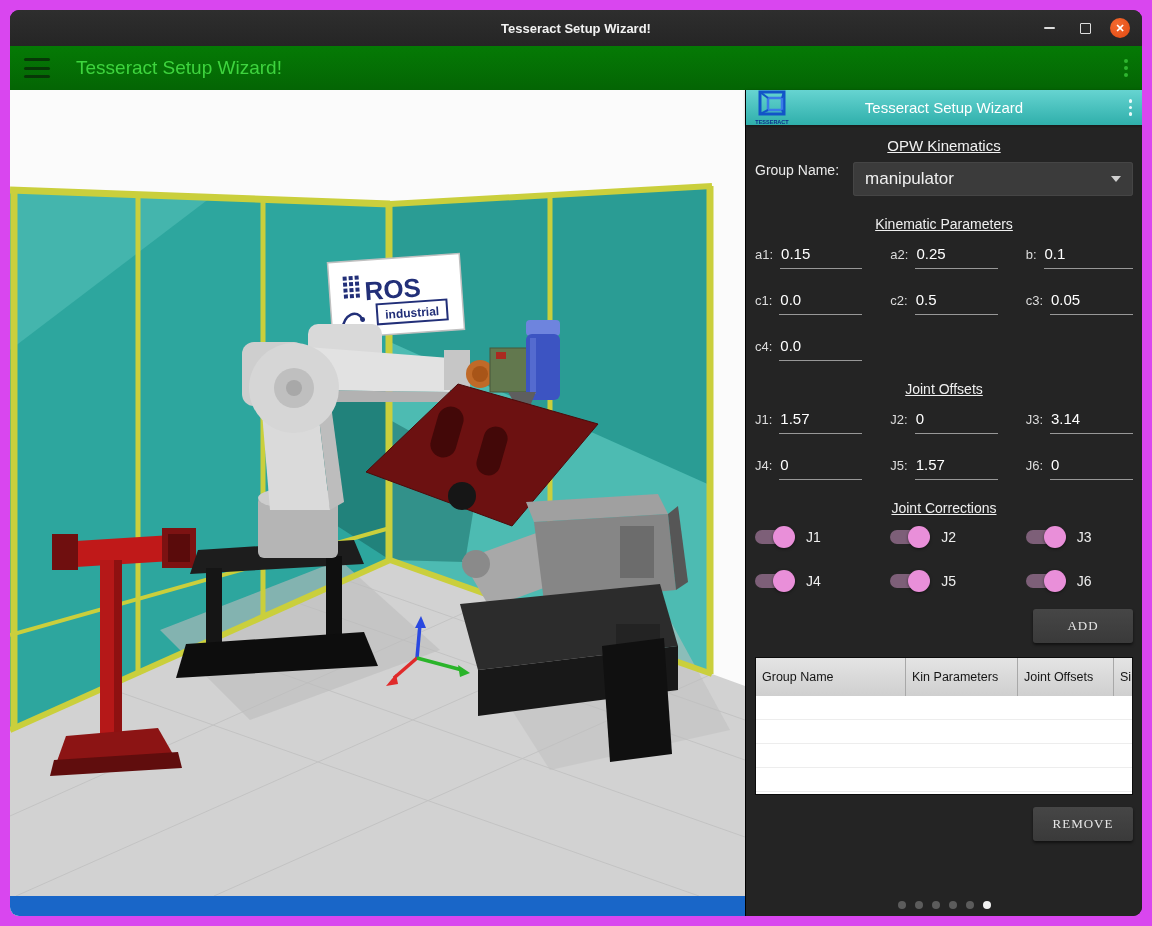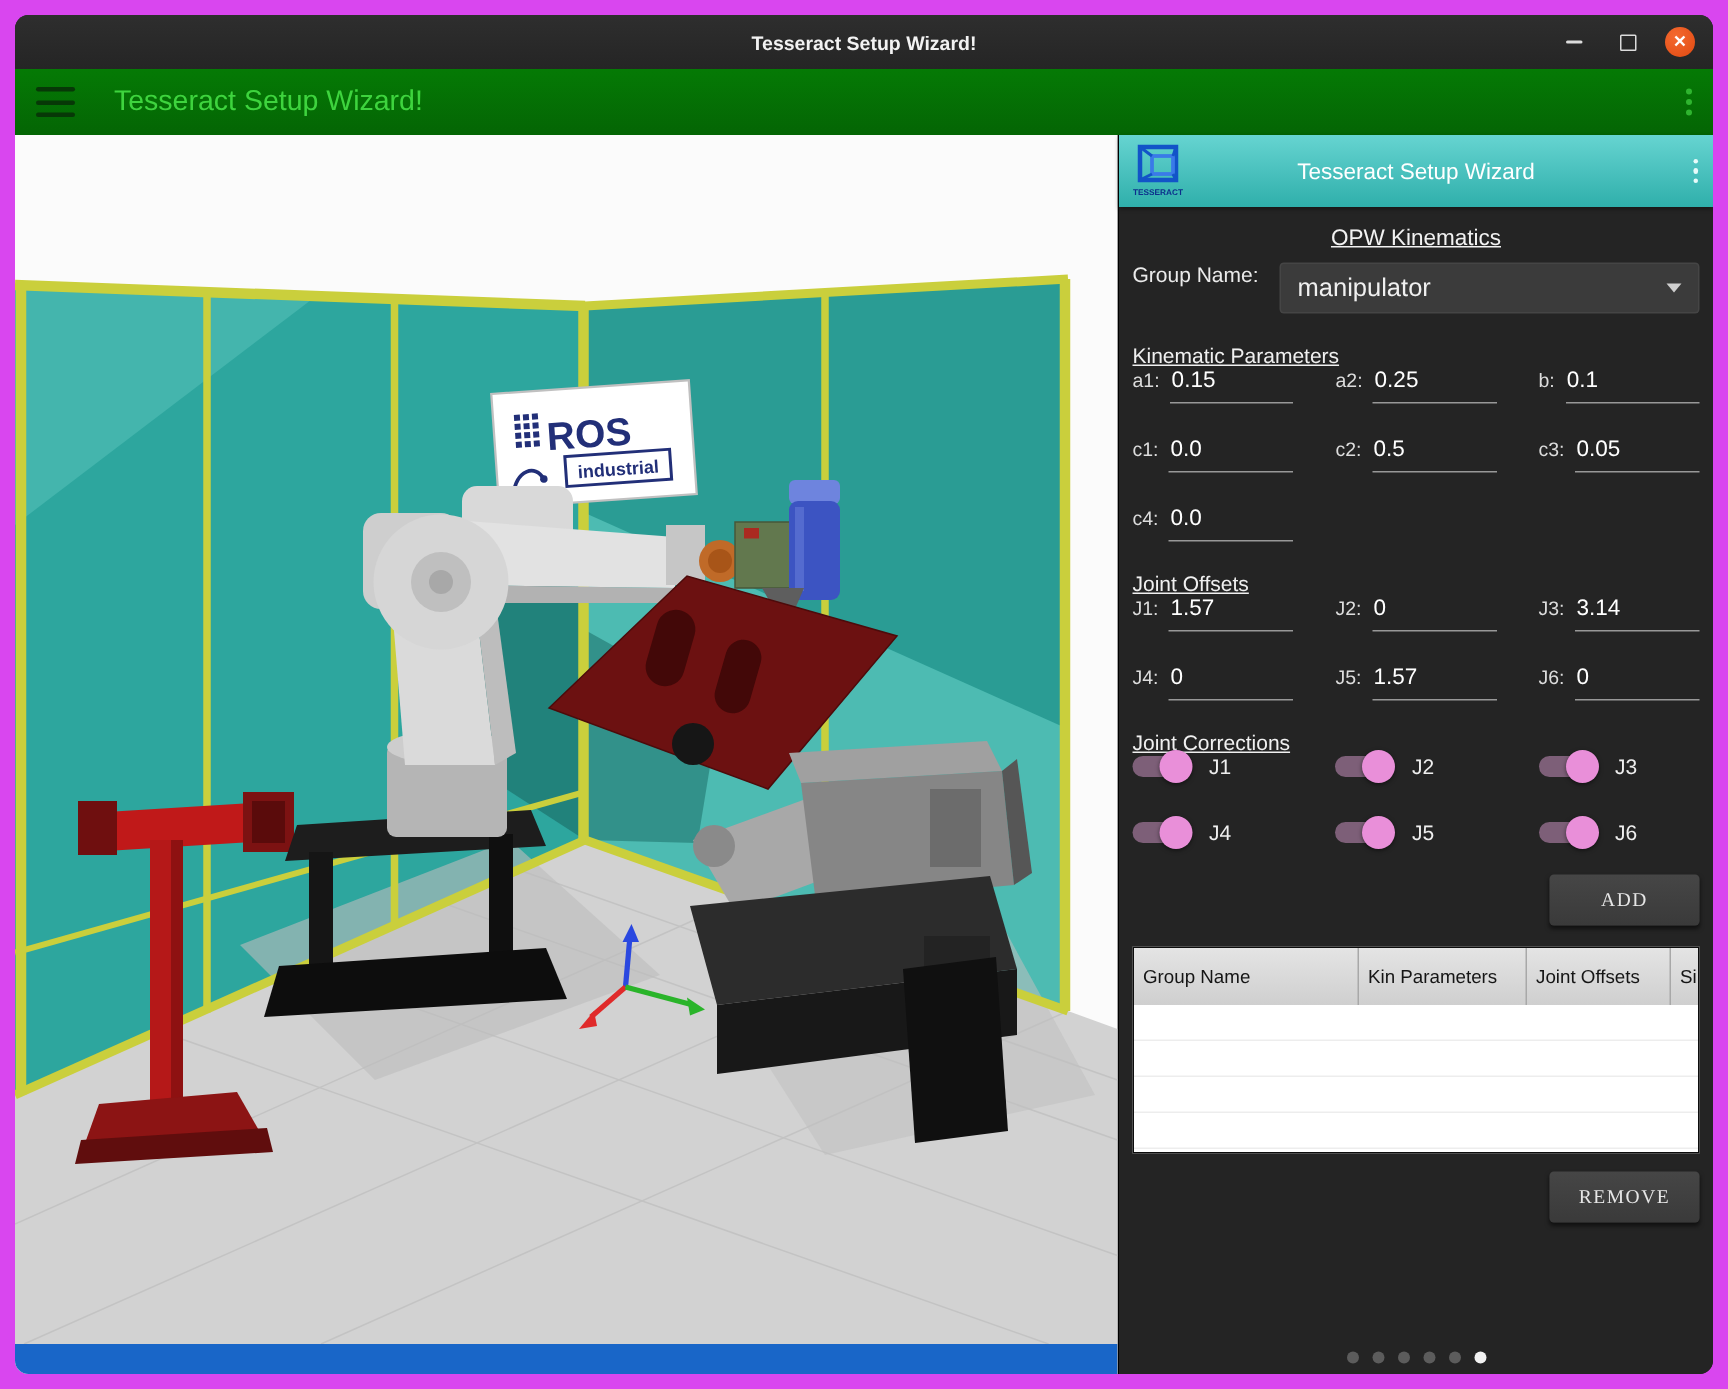--- a/index.html
+++ b/index.html
@@ -24,35 +24,35 @@
   .toolbar-kebab{margin-left:auto;color:#2fb52f;font-size:18px;letter-spacing:0;line-height:.45;display:flex;flex-direction:column;align-items:center;gap:3px;cursor:pointer;}
   .toolbar-kebab i{width:4px;height:4px;border-radius:50%;background:#2fb52f;}
 
   
   .main{flex:1;display:flex;min-height:0;}
   .viewport{width:735px;flex:0 0 735px;background:#fbfbfb;position:relative;}
   .viewport svg{display:block;width:100%;height:100%;}
 
   
   .panel{flex:1;background:#242424;display:flex;flex-direction:column;min-width:0;border-left:1px solid #000;}
-  .panel-header{height:48px;flex:0 0 auto;background:linear-gradient(180deg,#66d4d1,#2fafab);display:flex;align-items:center;position:relative;box-shadow:0 1px 3px rgba(0,0,0,.4);}
+  .panel-header{height:35px;flex:0 0 auto;background:linear-gradient(180deg,#66d4d1,#2fafab);display:flex;align-items:center;position:relative;box-shadow:0 1px 3px rgba(0,0,0,.4);}
   .logo{margin-left:8px;z-index:2;}
   .panel-header-title{position:absolute;left:0;right:0;text-align:center;color:#ffffff;font-size:15px;}
   .panel-kebab{margin-left:auto;margin-right:10px;display:flex;flex-direction:column;gap:3px;z-index:2;cursor:pointer;}
   .panel-kebab i{width:3.5px;height:3.5px;border-radius:50%;background:#e8fbfa;}
 
   .panel-body{flex:1;display:flex;flex-direction:column;padding:0 9px;overflow:hidden;color:#e8e8e8;}
   .opw-heading{margin-top:12px;text-align:center;font-size:15px;color:#f2f2f2;text-decoration:underline;}
   .group-row{margin-top:8px;display:flex;align-items:flex-start;}
   .group-label{font-size:14px;color:#eaeaea;white-space:nowrap;}
   .combo{flex:1;margin-left:14px;height:34px;background:#3b3b3b;border-radius:3px;display:flex;align-items:center;padding:0 12px;cursor:pointer;box-shadow:inset 0 0 0 1px #454545;}
   .combo-value{font-size:17px;color:#f0f0f0;}
   .combo-caret{margin-left:auto;width:0;height:0;border-left:5px solid transparent;border-right:5px solid transparent;border-top:6px solid #cfcfcf;}
-  .sec-heading{margin-top:20px;font-size:14px;color:#f0f0f0;text-decoration:underline;}
-  .grid3{display:grid;grid-template-columns:1fr 1fr 1fr;column-gap:28px;row-gap:22px;}
+  .sec-heading{margin-top:20px;font-size:14px;color:#f0f0f0;text-decoration:underline;text-align:center;}
+  .grid3{margin-top:13px;display:grid;grid-template-columns:1fr 1fr 1fr;column-gap:28px;row-gap:22px;}
   .field{display:flex;align-items:baseline;gap:7px;}
   .flabel{font-size:13px;color:#dcdcdc;white-space:nowrap;}
   .fvalue{flex:1;border-bottom:1px solid #989898;color:#ffffff;font-size:15px;padding:0 1px 5px 1px;min-height:18px;cursor:text;}
   .switch-cell{display:flex;align-items:center;gap:13px;}
   .switch{width:38px;height:14px;border-radius:8px;background:#6a6a6a;position:relative;display:inline-block;cursor:pointer;flex:0 0 auto;}
   .switch .knob{position:absolute;top:-4px;left:-2px;width:22px;height:22px;border-radius:50%;background:#9a9a9a;box-shadow:0 1px 3px rgba(0,0,0,.5);transition:left .1s;}
   .switch.on{background:#7d5f78;}
   .switch.on .knob{left:18px;background:#e98fd9;}
   .swlabel{font-size:14px;color:#eeeeee;}
   .btn-row{display:flex;justify-content:flex-end;}

